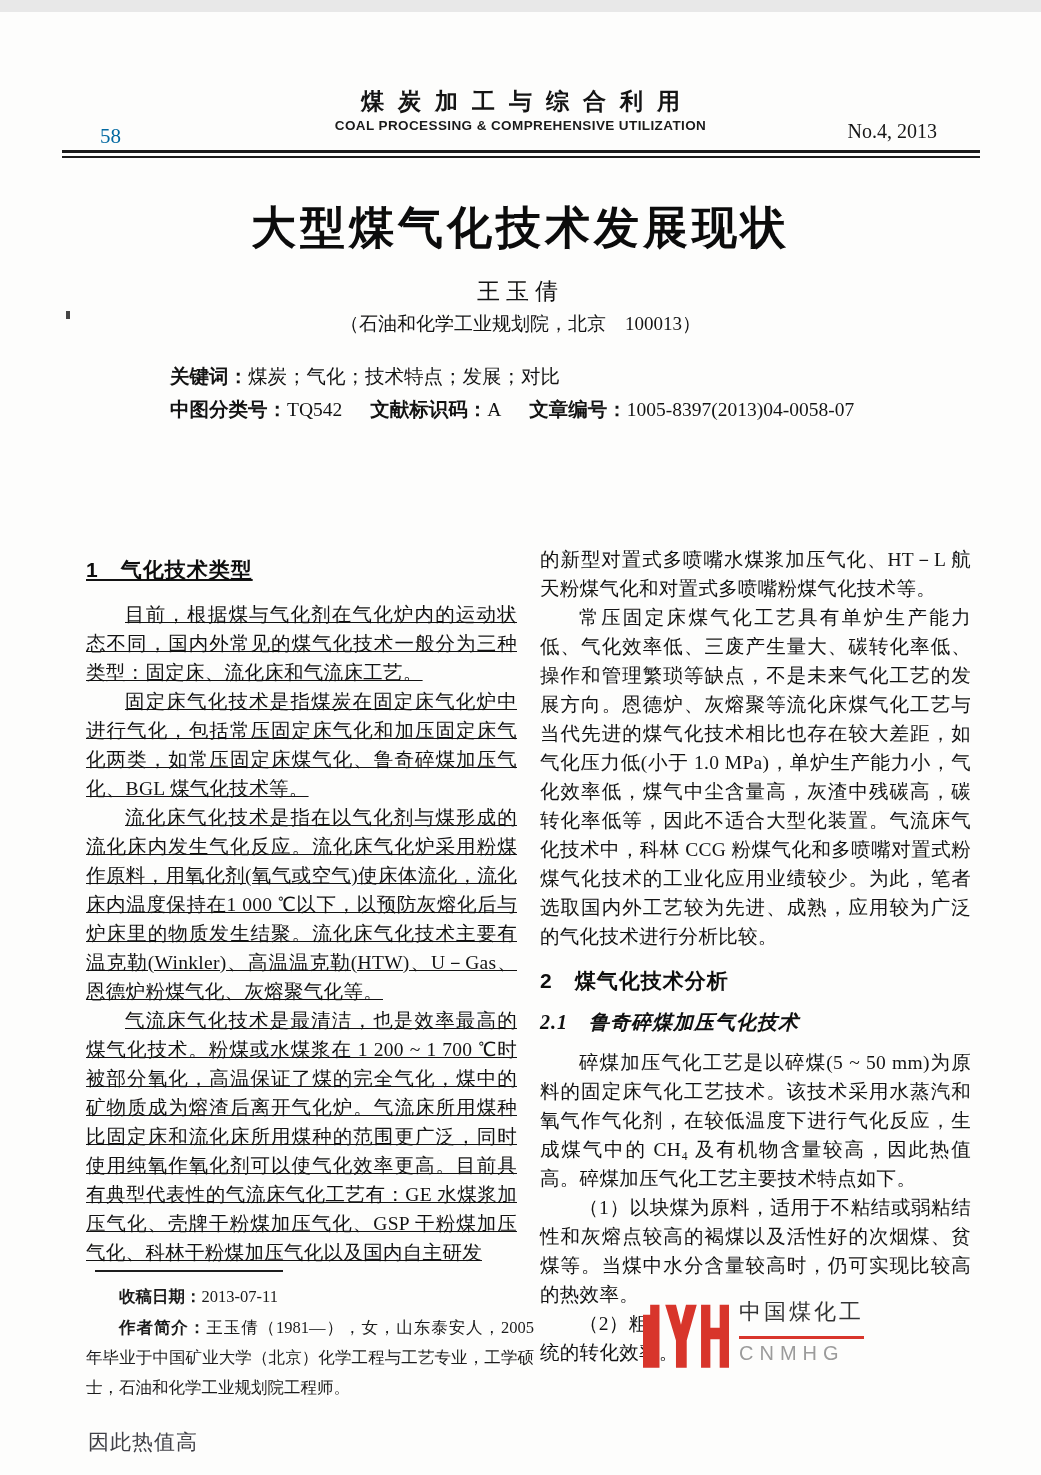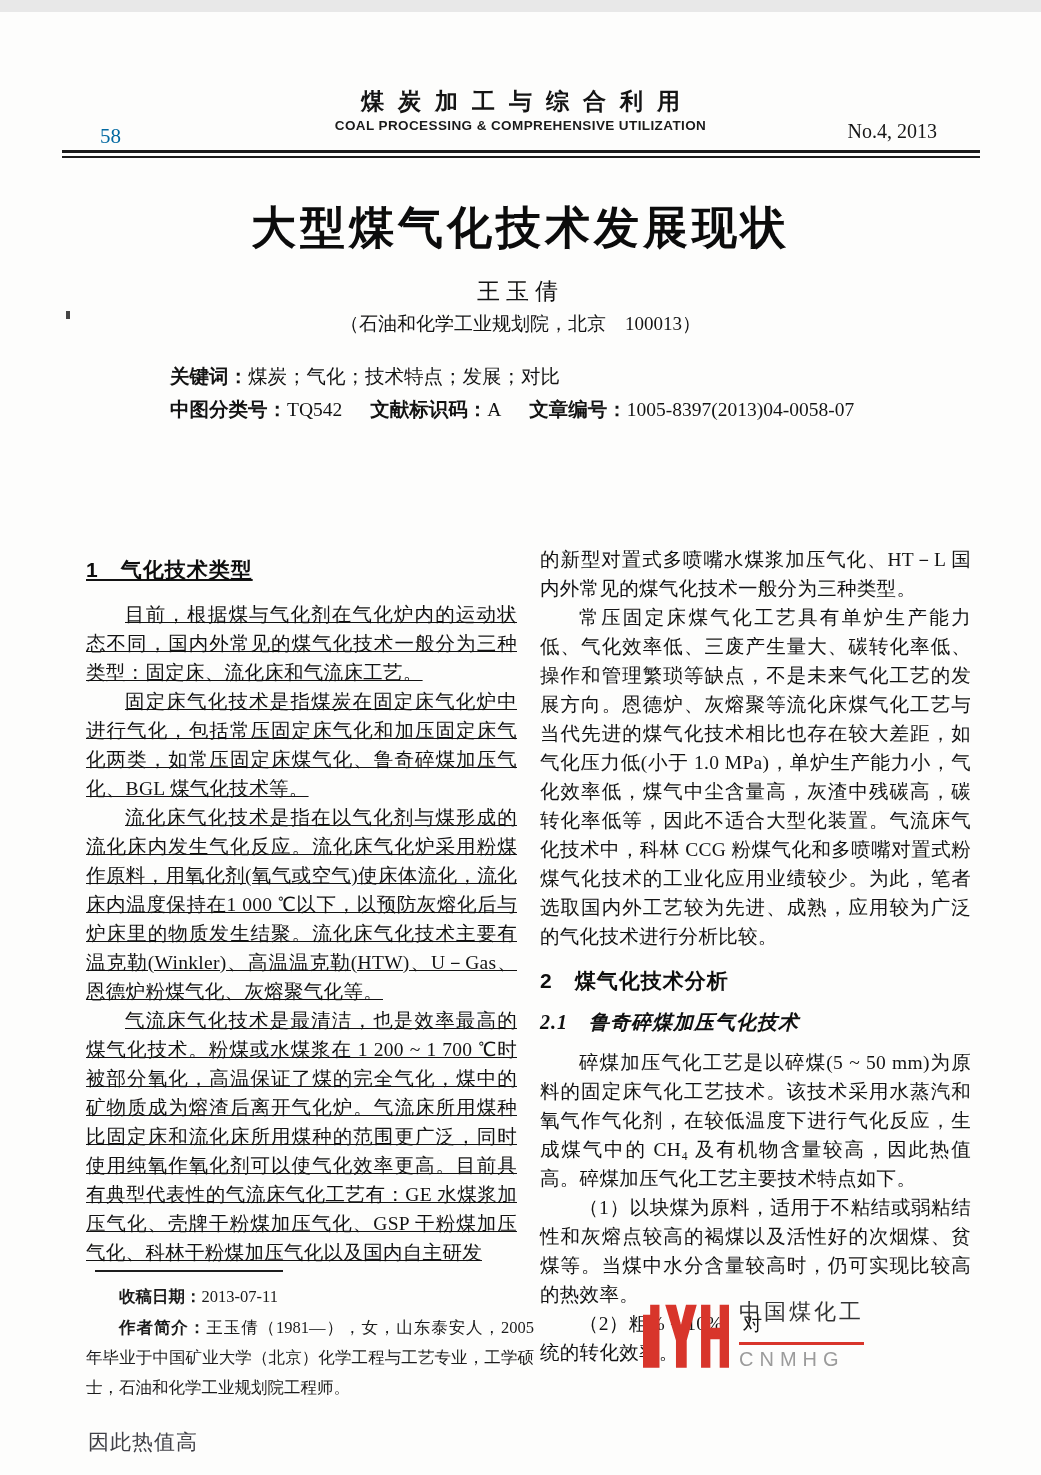--- a/index.html
+++ b/index.html
@@ -66,40 +66,40 @@
     font-family:"Liberation Sans",sans-serif;
     font-size:21px;font-weight:bold;color:#0e0e0e;
     margin:17px 0 15px 0;line-height:26px;letter-spacing:1px;text-indent:0;
   }
   .sub-h{
     font-family:"Liberation Serif",serif;font-style:italic;
     font-size:20px;font-weight:600;color:#101010;
     margin:0 0 13px 0;line-height:26px;letter-spacing:1px;text-indent:0;
   }
   
-  .cov-line{display:flex;height:29px;overflow:hidden;}
+  .cov-line{display:flex;height:29px;overflow:hidden;flex-direction:column;}
   .cov-line .ind{padding-left:2em;}
   
   .footnote{
     position:absolute;left:86px;top:1258px;width:448px;
     font-size:16.5px;line-height:30px;text-align:justify;color:#1b1b1b;
   }
   .footnote .fn-rule{width:188px;border-top:2.5px solid #1d1d1d;margin:0 0 9px 9px;}
   .footnote p{margin:0;text-indent:2em;}
   
   .watermark{
     position:absolute;left:643px;top:1283px;width:330px;height:80px;
     display:flex;align-items:flex-start;z-index:3;background:transparent;
   }
   .wm-logo{flex:0 0 auto;}
   .wm-text{margin-left:10px;padding-top:2px;}
   .wm-cn{
     font-family:"Liberation Sans",sans-serif;
     font-size:22px;color:#333;letter-spacing:3px;
-    border-bottom:3px solid #d8352b;padding-bottom:15px;
+    border-bottom:3px solid #d8352b;padding-bottom:9px;
   }
   .wm-en{
     font-family:"Liberation Sans",sans-serif;
     font-size:20px;color:#9b9b9b;letter-spacing:6px;margin-top:3px;
   }
   
   .provider{
     position:absolute;left:88px;top:1416px;
     font-family:"Liberation Sans",sans-serif;
     font-size:21px;color:#3f3f46;letter-spacing:1px;
@@ -135,21 +135,21 @@
     <p>气流床气化技术是最清洁，也是效率最高的煤气化技术。粉煤或水煤浆在 1 200 ~ 1 700 ℃时被部分氧化，高温保证了煤的完全气化，煤中的矿物质成为熔渣后离开气化炉。气流床所用煤种比固定床和流化床所用煤种的范围更广泛，同时使用纯氧作氧化剂可以使气化效率更高。目前具有典型代表性的气流床气化工艺有：GE 水煤浆加压气化、壳牌干粉煤加压气化、GSP 干粉煤加压气化、科林干粉煤加压气化以及国内自主研发</p>
   </div>
 
   <div class="footnote">
     <div class="fn-rule"></div>
     <p><span class="b">收稿日期：</span><span>2013-07-11</span></p>
     <p><span class="b">作者简介：</span><span>王玉倩（1981—），女，山东泰安人，2005 年毕业于中国矿业大学（北京）化学工程与工艺专业，工学硕士，石油和化学工业规划院工程师。</span></p>
   </div>
 
   <div class="col col-right">
-    <p class="noindent">的新型对置式多喷嘴水煤浆加压气化、HT－L 国内外常见的煤气化技术一般分为三种类型。</p>
+    <p class="noindent">的新型对置式多喷嘴水煤浆加压气化、HT－L 航天粉煤气化和对置式多喷嘴粉煤气化技术等。</p>
     <p>常压固定床煤气化工艺具有单炉生产能力低、气化效率低、三废产生量大、碳转化率低、操作和管理繁琐等缺点，不是未来气化工艺的发展方向。恩德炉、灰熔聚等流化床煤气化工艺与当代先进的煤气化技术相比也存在较大差距，如气化压力低(小于 1.0 MPa)，单炉生产能力小，气化效率低，煤气中尘含量高，灰渣中残碳高，碳转化率低等，因此不适合大型化装置。气流床气化技术中，科林 CCG 粉煤气化和多喷嘴对置式粉煤气化技术的工业化应用业绩较少。为此，笔者选取国内外工艺较为先进、成熟，应用较为广泛的气化技术进行分析比较。</p>
     <h3 class="sec-h2">2　煤气化技术分析</h3>
     <h4 class="sub-h">2.1　鲁奇碎煤加压气化技术</h4>
     <p>碎煤加压气化工艺是以碎煤(5 ~ 50 mm)为原料的固定床气化工艺技术。该技术采用水蒸汽和氧气作气化剂，在较低温度下进行气化反应，生成煤气中的 CH₄ 及有机物含量较高，因此热值高。碎煤加压气化工艺主要技术特点如下。</p>
     <p>（1）以块煤为原料，适用于不粘结或弱粘结性和灰熔点较高的褐煤以及活性好的次烟煤、贫煤等。当煤中水分含量较高时，仍可实现比较高的热效率。</p>
     <div class="cov-line">
       <span class="ind">（2）粗</span>
       <span>% ~ 10%。对</span>
     </div>
     <div class="cov-line">

